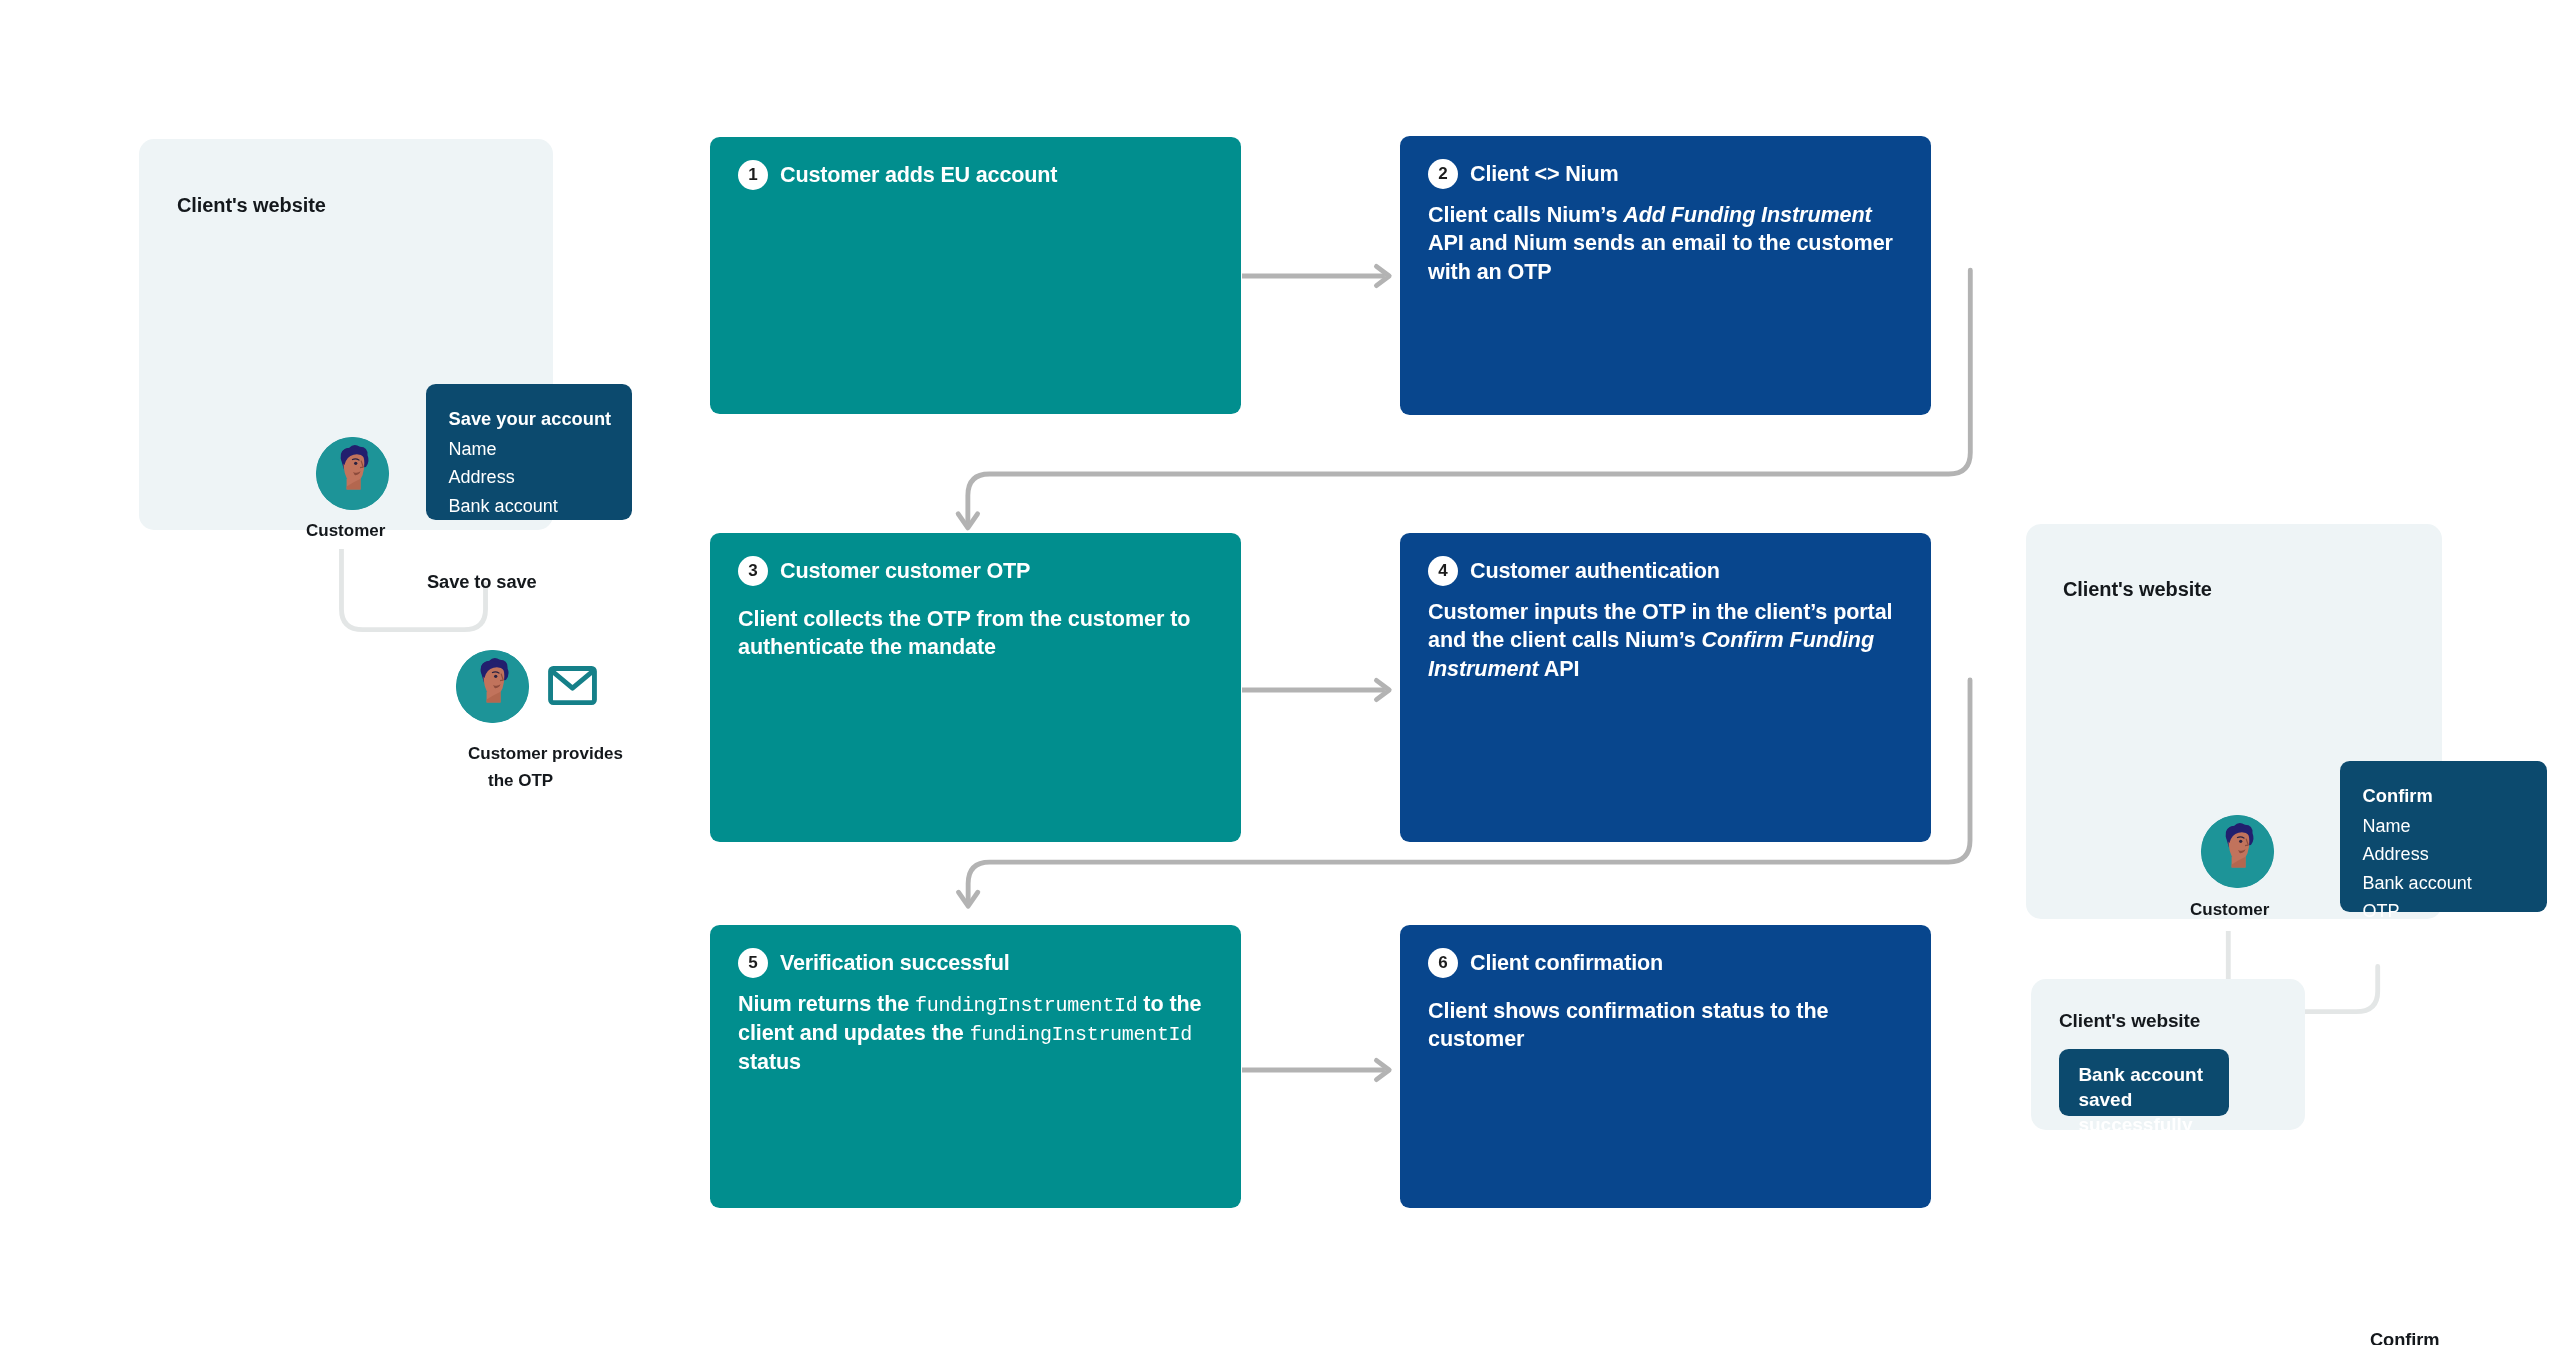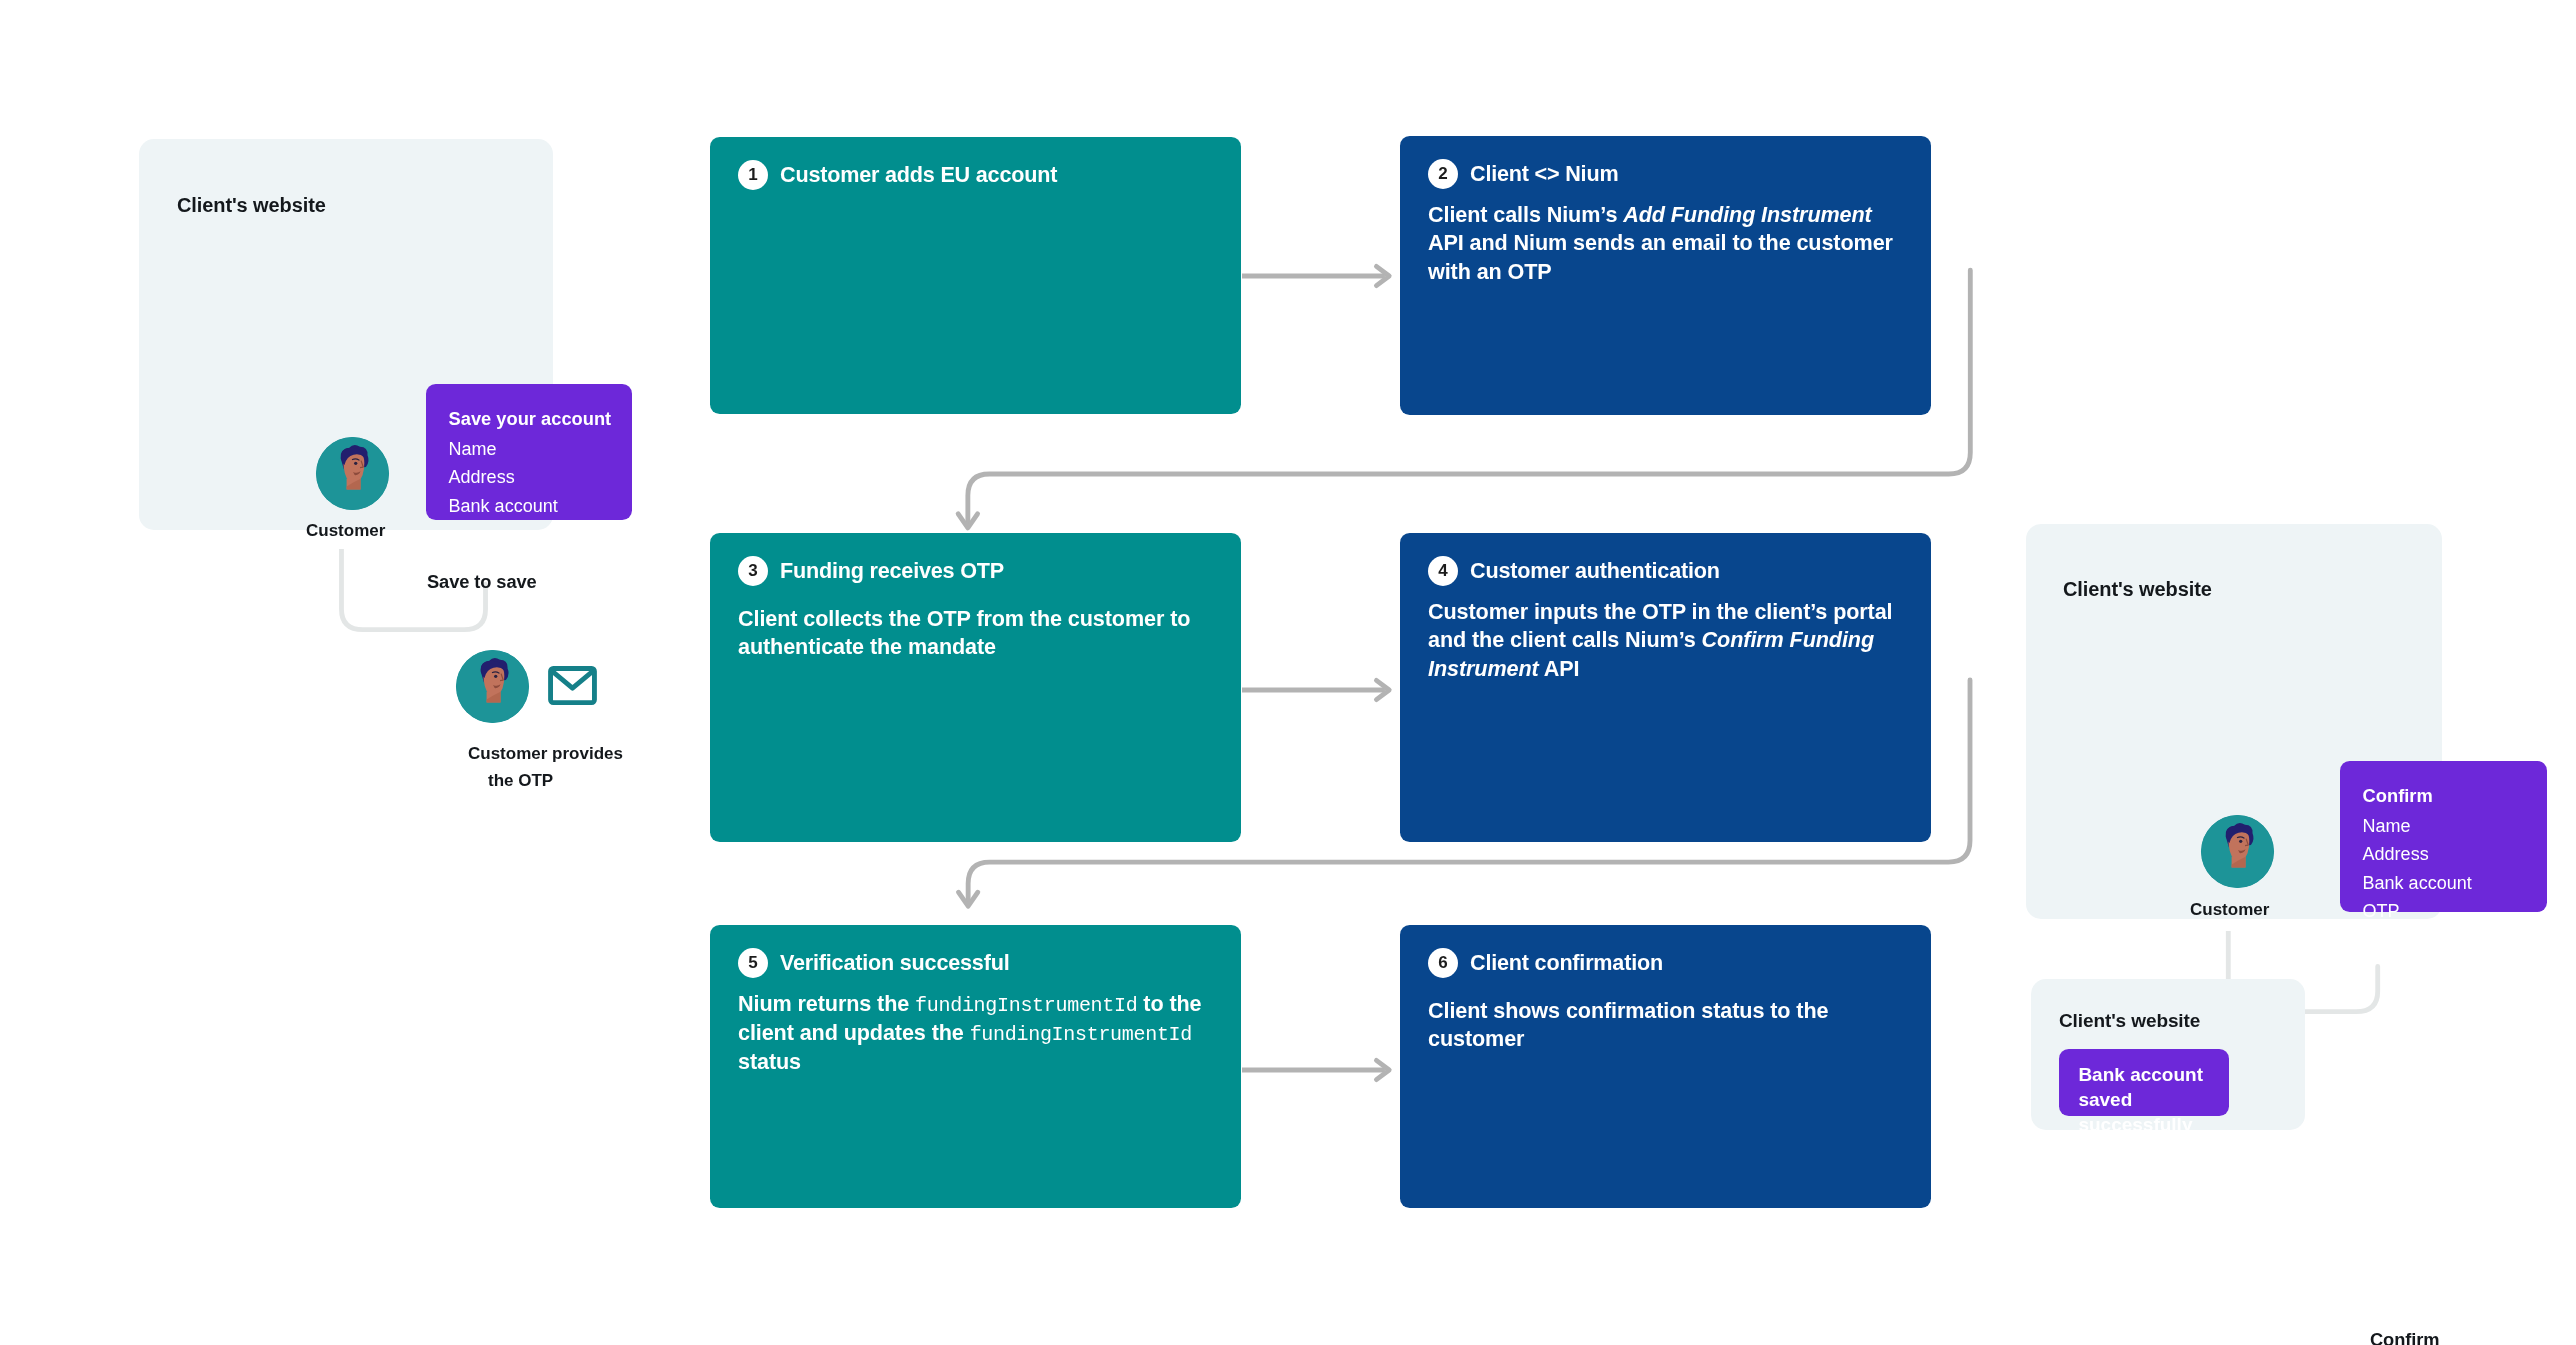--- a/index.html
+++ b/index.html
@@ -12,21 +12,21 @@
 
   
   .panel{background:#eef4f6;border-radius:15px;}
 
   .panel-title{
     font-size:20px;font-weight:700;color:#14181c;letter-spacing:-0.1px;
   }
 
   
   .mini-card{
-    background:#6d28d9;border-radius:9.7px;color:#ffffff;
+    background:#0c4a6e;border-radius:9.7px;color:#ffffff;
     box-sizing:border-box;
   }
   .mini-card .mc-title{font-weight:700;}
   .mini-card .mc-row{font-weight:400;}
 
   
   .avatar{border-radius:50%;background:#1d9498;overflow:hidden;position:relative;}
   .avatar svg{display:block;width:100%;height:100%;}
   .person-label{font-size:17px;font-weight:700;color:#14181c;}
 
@@ -183,21 +183,21 @@
     <div class="badge">2</div>
     <div class="step-title">Client &lt;&gt; Nium</div>
   </div>
   <div class="gap-22"></div>
   <div class="step-body">Client calls Nium’s <em>Add Funding Instrument</em> API and Nium sends an email to the customer with an OTP</div>
 </div>
 
 <div class="abs step teal" style="left:710px;top:533px;width:531px;height:309px;">
   <div class="step-head">
     <div class="badge">3</div>
-    <div class="step-title">Funding receives OTP</div>
+    <div class="step-title">Customer customer OTP</div>
   </div>
   <div class="gap-36"></div>
   <div class="step-body">Client collects the OTP from the customer to authenticate the mandate</div>
 </div>
 
 <div class="abs step blue" style="left:1400px;top:533px;width:531px;height:309px;">
   <div class="step-head">
     <div class="badge">4</div>
     <div class="step-title">Customer authentication</div>
   </div>

